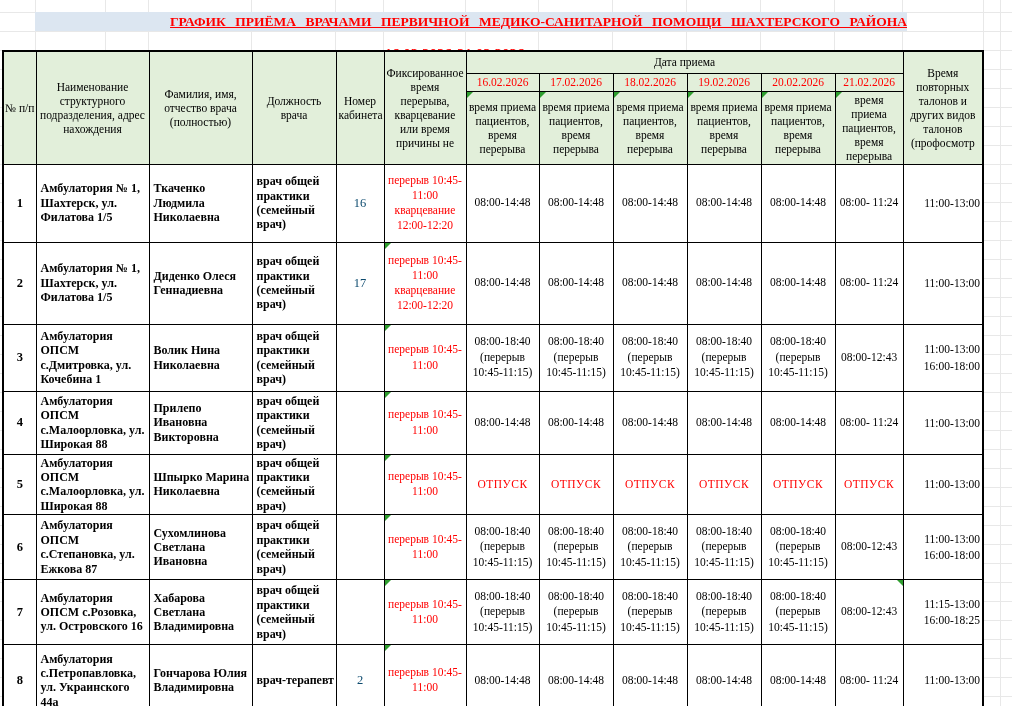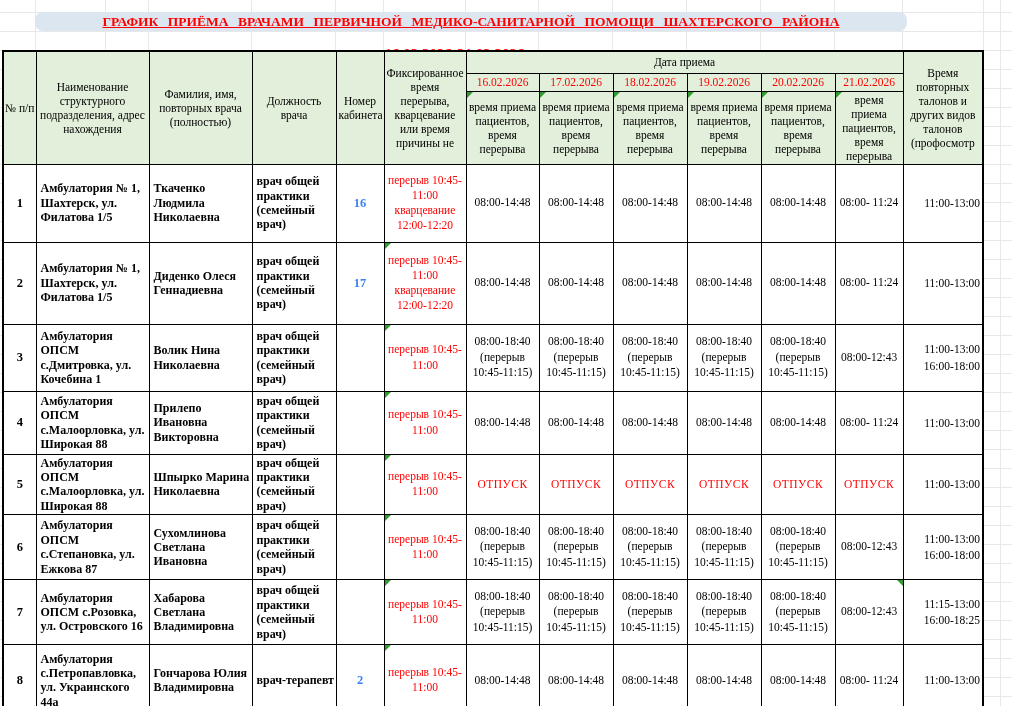--- a/index.html
+++ b/index.html
@@ -18,21 +18,21 @@
       linear-gradient(#e8e8e8,#e8e8e8),linear-gradient(#e8e8e8,#e8e8e8),
       linear-gradient(#e8e8e8,#e8e8e8),linear-gradient(#e8e8e8,#e8e8e8),
       linear-gradient(#e8e8e8,#e8e8e8),linear-gradient(#e8e8e8,#e8e8e8),
       linear-gradient(#e8e8e8,#e8e8e8),linear-gradient(#e8e8e8,#e8e8e8),
       linear-gradient(#e8e8e8,#e8e8e8);
     background-size:1px 100%;
     background-repeat:no-repeat;
     background-position:35px 0,105px 0,148px 0,251px 0,335px 0,383px 0,465px 0,
       538px 0,612px 0,686px 0,760px 0,834px 0,902px 0,983px 0,1000px 0;}
   .title-band{position:absolute;left:35px;top:12px;width:872px;height:19px;
-    background:#dce6f1;z-index:2;text-align:center;border-radius:8px;}
+    background:#dce6f1;z-index:2;text-align:right;}
   .title-band span{color:#ff0000;font-weight:bold;font-size:13.5px;line-height:19px;
     text-decoration:underline;word-spacing:6px;white-space:nowrap;}
   .title-dates{position:absolute;left:2px;top:46px;width:905px;z-index:2;text-align:center;
     color:#ff0000;font-weight:bold;font-size:15px;text-decoration:underline;}
   table.sched{position:absolute;left:2px;top:50px;z-index:3;border-collapse:collapse;
     table-layout:fixed;width:980px;background:#fff;border:2px solid #000;}
   .sched th,.sched td{border:1px solid #000;overflow:hidden;padding:1px 2px;
     text-align:center;vertical-align:middle;background:#fff;}
   .sched thead th{background:#e2efda;font-weight:normal;font-size:11.5px;line-height:1.22;}
   thead tr.h1{height:22px;}
@@ -47,21 +47,21 @@
   tbody tr:nth-child(2){height:82px;}
   tbody tr:nth-child(3){height:67px;}
   tbody tr:nth-child(4){height:63px;}
   tbody tr:nth-child(5){height:60px;}
   tbody tr:nth-child(6){height:65px;}
   tbody tr:nth-child(7){height:65px;}
   tbody tr:nth-child(8){height:72px;}
   td.c-num{font-weight:bold;font-size:12.5px;}
   td.c-dept,td.c-doc,td.c-pos{text-align:left;font-weight:bold;font-size:12px;
     line-height:1.2;padding-left:4px;padding-right:1px;}
-  td.c-cab{font-weight:bold;color:#3b82f6;font-size:12.5px;margin-top:27px;}
+  td.c-cab{font-weight:normal;color:#0c4a6e;font-size:12.5px;margin-top:27px;}
   td.c-break{color:#ff0000;font-size:11.5px;line-height:1.32;position:relative;}
   td.day-cell{font-size:11.5px;line-height:1.35;position:relative;}
   td.day-cell.vacation{color:#ff0000;letter-spacing:.5px;}
   td.c-tal{font-size:11.5px;line-height:1.4;text-align:right;}
   
   th.sub-cell::before,
   tbody tr:nth-child(n+2) td.c-break::before{
     content:"";position:absolute;top:0;left:0;width:0;height:0;
     border-top:6px solid #2f9e2f;border-right:6px solid transparent;}
   tbody tr:nth-child(7) td.day-5::after{
@@ -92,21 +92,21 @@
       <col style="width:74px">
     <col style="width:74px">
       <col style="width:74px">
       <col style="width:68px">
     <col style="width:80px">
   </colgroup>
   <thead>
     <tr class="h1">
       <th rowspan="3" class="num-h">№ п/п</th>
       <th rowspan="3">Наименование структурного подразделения, адрес нахождения</th>
-      <th rowspan="3">Фамилия, имя, повторных врача (полностью)</th>
+      <th rowspan="3">Фамилия, имя, отчество врача (полностью)</th>
       <th rowspan="3">Должность врача</th>
       <th rowspan="3">Номер кабинета</th>
       <th rowspan="3" class="h-break">Фиксированное время перерыва, кварцевание или время причины не</th>
       <th colspan="6">Дата приема</th>
       <th rowspan="3" class="talons-h">Время повторных талонов и других видов талонов (профосмотр</th>
     </tr>
     <tr class="h2">
       <th class="date-cell">16.02.2026</th>
       <th class="date-cell">17.02.2026</th>
       <th class="date-cell">18.02.2026</th>

